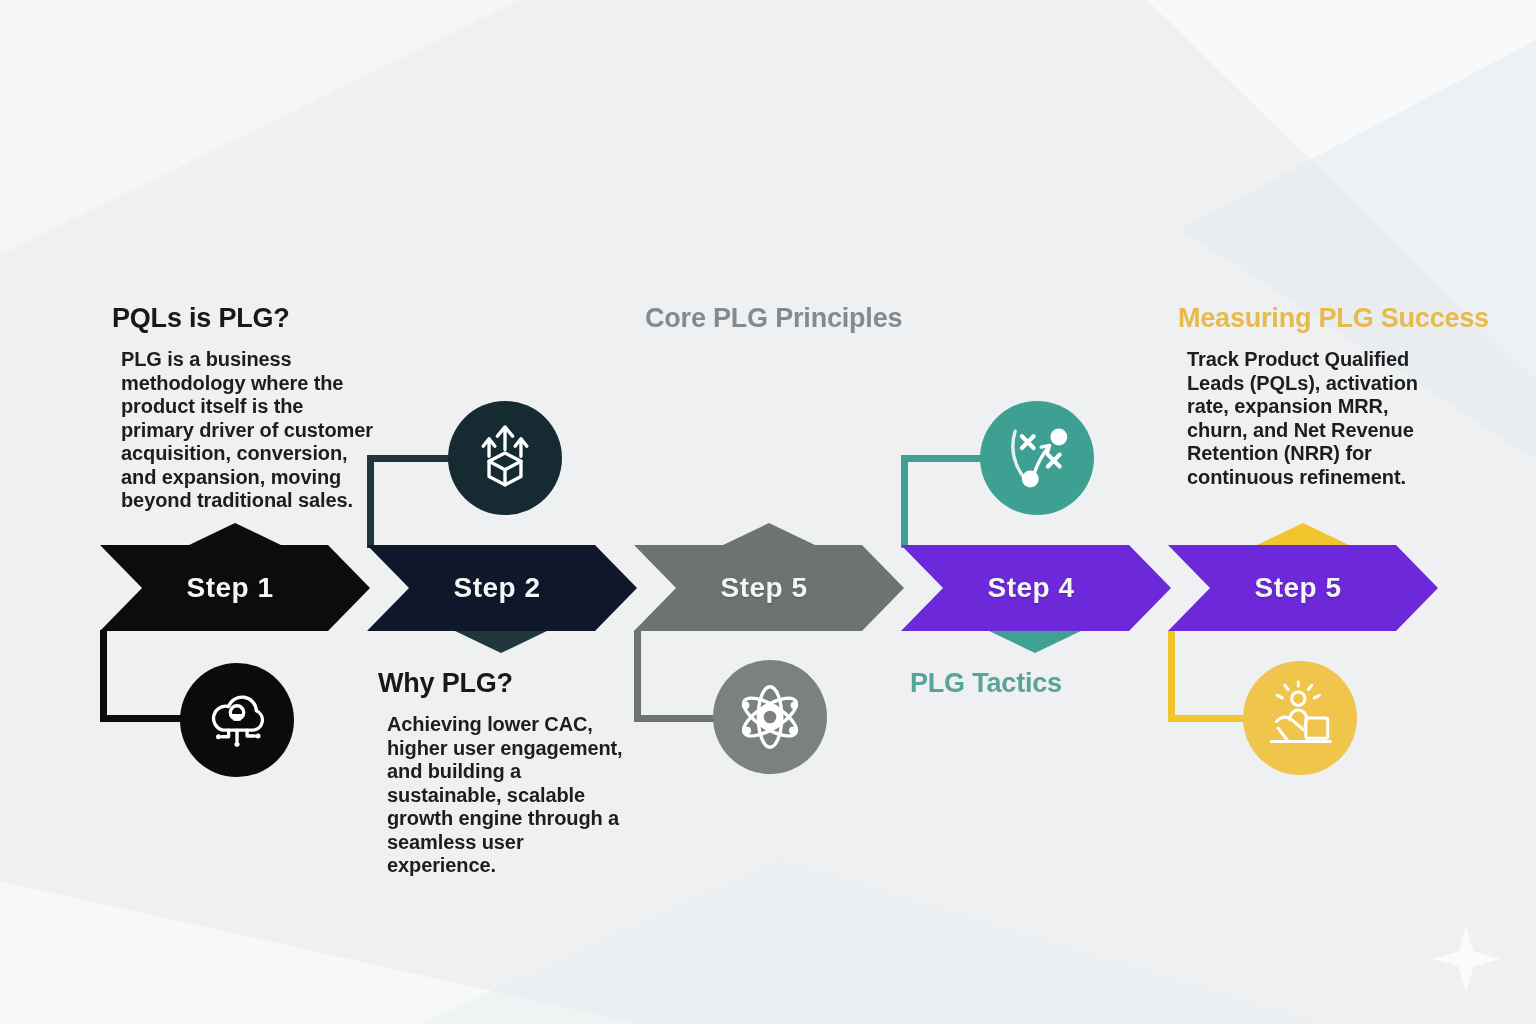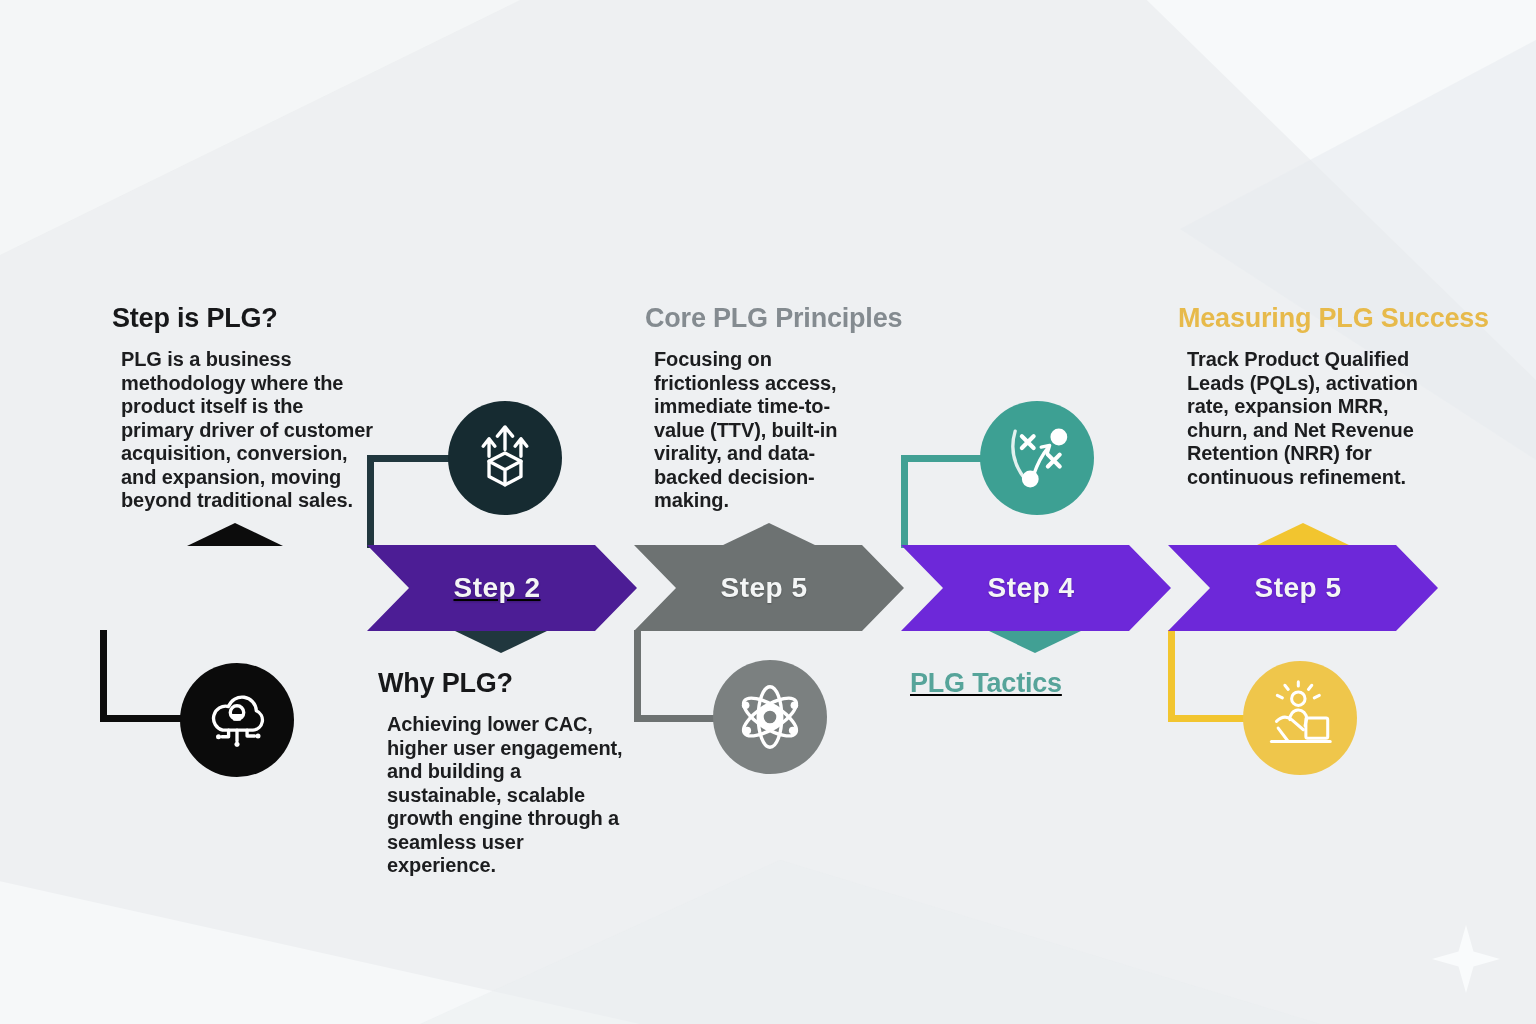--- a/index.html
+++ b/index.html
@@ -53,62 +53,64 @@
 <div class="stage">
 
   <div class="facet f1"></div>
   <div class="facet f2"></div>
   <div class="facet f3"></div>
   <div class="facet f4"></div>
   <div class="facet f5"></div>
   <div class="sparkle"></div>
 
   <div class="section" style="left:112px;top:303px;width:272px;">
-    <h2 style="color: rgb(23, 24, 26);">Step is PLG?</h2>
+    <h2 style="color: rgb(23, 24, 26);">PQLs is PLG?</h2>
     <p>PLG is a business methodology where the product itself is the primary driver of customer acquisition, conversion, and expansion, moving beyond traditional sales.</p>
   </div>
 
   <div class="section" style="left:645px;top:303px;width:236px;">
     <h2 style="color: rgb(132, 139, 144); text-align: right;">Core PLG Principles</h2>
-    <p>Focusing on frictionless access, immediate time-to-value (TTV), built-in virality, and data-backed decision-making.</p>
   </div>
 
   <div class="section" style="left:378px;top:668px;width:266px;">
     <h2 style="color: rgb(23, 24, 26);">Why PLG?</h2>
     <p>Achieving lower CAC, higher user engagement, and building a sustainable, scalable growth engine through a seamless user experience.</p>
   </div>
 
   <div class="section" style="left:1178px;top:303px;width:250px;">
     <h2 style="color: rgb(231, 186, 75);">Measuring PLG Success</h2>
     <p>Track Product Qualified Leads (PQLs), activation rate, expansion MRR, churn, and Net Revenue Retention (NRR) for continuous refinement.</p>
   </div>
 
-  <div class="section" style="left:910px;top:668px;width:262px;text-decoration:underline;">
+  <div class="section" style="left:910px;top:668px;width:262px;">
     <h2 style="color: rgb(86, 164, 154);">PLG Tactics</h2>
   </div>
 
   <div class="conn" style="left: 100px; top: 630px; width: 7px; height: 92px; background-color: rgb(12, 12, 12);"></div>
   <div class="conn" style="left: 100px; top: 715px; width: 88px; height: 7px; background-color: rgb(12, 12, 12);"></div>
 
   <div class="conn" style="left: 367px; top: 455px; width: 7px; height: 93px; background-color: rgb(32, 55, 62);"></div>
   <div class="conn" style="left: 367px; top: 455px; width: 88px; height: 7px; background-color: rgb(32, 55, 62);"></div>
 
   <div class="conn" style="left: 634px; top: 630px; width: 7px; height: 92px; background-color: rgb(109, 114, 114);"></div>
   <div class="conn" style="left: 634px; top: 715px; width: 86px; height: 7px; background-color: rgb(109, 114, 114);"></div>
 
   <div class="conn" style="left: 901px; top: 455px; width: 7px; height: 93px; background-color: rgb(65, 160, 148);"></div>
   <div class="conn" style="left: 901px; top: 455px; width: 86px; height: 7px; background-color: rgb(65, 160, 148);"></div>
 
   <div class="conn" style="left: 1168px; top: 630px; width: 7px; height: 92px; background-color: rgb(242, 197, 47);"></div>
   <div class="conn" style="left: 1168px; top: 715px; width: 82px; height: 7px; background-color: rgb(242, 197, 47);"></div>
 
   <div class="bump top" style="left: 187px; top: 523px; background-color: rgb(12, 12, 12);"></div>
+  <div class="chevron" style="left: 100px; background-color: rgb(12, 12, 12);">
+    <span class="lbl">Step 1</span>
+  </div>
 
   <div class="bump bottom" style="left: 453px; top: 630px; background-color: rgb(32, 55, 62);"></div>
-  <div class="chevron" style="left: 367px; background-color: #4c1d95; text-decoration: underline;">
+  <div class="chevron" style="left: 367px; background-color: #0f172a;">
     <span class="lbl">Step 2</span>
   </div>
 
   <div class="bump top" style="left: 721px; top: 523px; background-color: rgb(109, 114, 114);"></div>
   <div class="chevron" style="left: 634px; background-color: rgb(109, 114, 114);">
     <span class="lbl">Step 5</span>
   </div>
 
   <div class="bump bottom" style="left: 987px; top: 630px; background-color: rgb(65, 160, 148);"></div>
   <div class="chevron" style="left: 901px; background-color: #6d28d9;">

